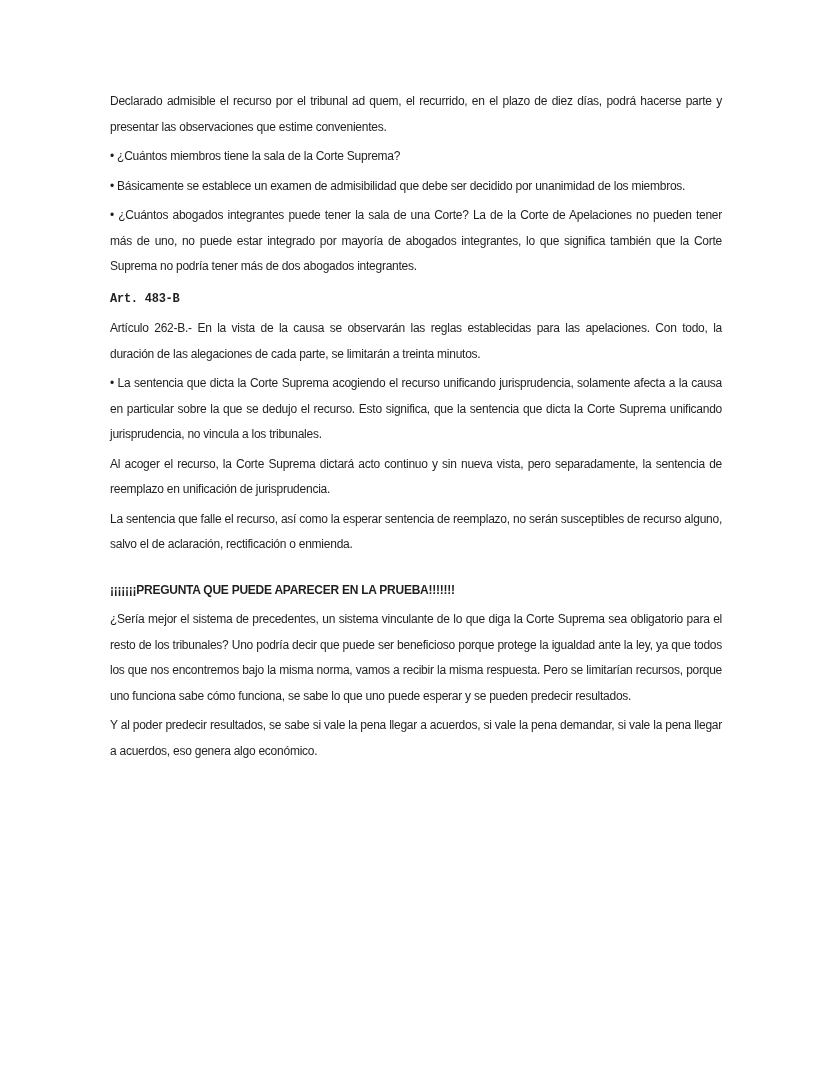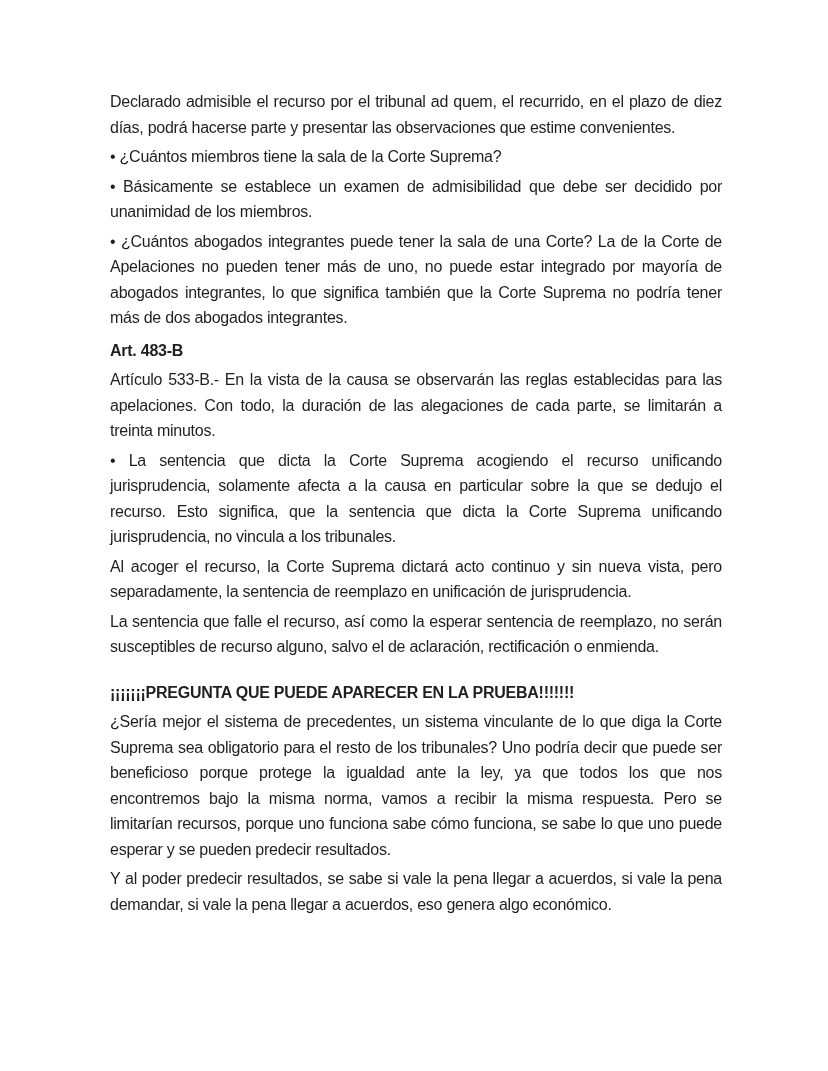--- a/index.html
+++ b/index.html
@@ -17,49 +17,49 @@
     position: relative;
     width: 828px;
     height: 1071px;
     background: #ffffff;
     box-sizing: border-box;
     padding: 89px 106px 0 110px;
   }
   .content {
     width: 612px;
     color: #1f1f1f;
-    font-size: 16px;
+    font-size: 12px;
     line-height: 25.5px;
     letter-spacing: -0.25px;
   }
   .block {
     margin: 0 0 4px 0;
     text-align: justify;
   }
   .block.heading {
     font-weight: 700;
     text-align: left;
   }
-  .block.space-sm { margin-top: 7px; }
+  .block.space-sm { margin-top: 7px; font-family: Liberation Mono, monospace; }
   .block.space-lg { margin-top: 20px; }
   .bullet-marker {
     display: inline;
   }
 </style>
 </head>
 <body>
 
 <div class="page">
   <div class="content">
       <div class="block paragraph">Declarado admisible el recurso por el tribunal ad quem, el recurrido, en el plazo de diez días, podrá hacerse parte y presentar las observaciones que estime convenientes.</div>
       <div class="block bullet"><span class="bullet-marker">• </span>¿Cuántos miembros tiene la sala de la Corte Suprema?</div>
       <div class="block bullet"><span class="bullet-marker">• </span>Básicamente se establece un examen de admisibilidad que debe ser decidido por unanimidad de los miembros.</div>
       <div class="block bullet"><span class="bullet-marker">• </span>¿Cuántos abogados integrantes puede tener la sala de una Corte? La de la Corte de Apelaciones no pueden tener más de uno, no puede estar integrado por mayoría de abogados integrantes, lo que significa también que la Corte Suprema no podría tener más de dos abogados integrantes.</div>
       <div class="block heading space-sm">Art. 483-B</div>
-      <div class="block paragraph">Artículo 533-B.- En la vista de la causa se observarán las reglas establecidas para las apelaciones. Con todo, la duración de las alegaciones de cada parte, se limitarán a treinta minutos.</div>
+      <div class="block paragraph">Artículo 262-B.- En la vista de la causa se observarán las reglas establecidas para las apelaciones. Con todo, la duración de las alegaciones de cada parte, se limitarán a treinta minutos.</div>
       <div class="block bullet"><span class="bullet-marker">• </span>La sentencia que dicta la Corte Suprema acogiendo el recurso unificando jurisprudencia, solamente afecta a la causa en particular sobre la que se dedujo el recurso. Esto significa, que la sentencia que dicta la Corte Suprema unificando jurisprudencia, no vincula a los tribunales.</div>
       <div class="block paragraph">Al acoger el recurso, la Corte Suprema dictará acto continuo y sin nueva vista, pero separadamente, la sentencia de reemplazo en unificación de jurisprudencia.</div>
       <div class="block paragraph">La sentencia que falle el recurso, así como la esperar sentencia de reemplazo, no serán susceptibles de recurso alguno, salvo el de aclaración, rectificación o enmienda.</div>
       <div class="block heading space-lg">¡¡¡¡¡¡¡PREGUNTA QUE PUEDE APARECER EN LA PRUEBA!!!!!!!</div>
       <div class="block paragraph">¿Sería mejor el sistema de precedentes, un sistema vinculante de lo que diga la Corte Suprema sea obligatorio para el resto de los tribunales? Uno podría decir que puede ser beneficioso porque protege la igualdad ante la ley, ya que todos los que nos encontremos bajo la misma norma, vamos a recibir la misma respuesta. Pero se limitarían recursos, porque uno funciona sabe cómo funciona, se sabe lo que uno puede esperar y se pueden predecir resultados.</div>
       <div class="block paragraph">Y al poder predecir resultados, se sabe si vale la pena llegar a acuerdos, si vale la pena demandar, si vale la pena llegar a acuerdos, eso genera algo económico.</div>
     </div>
 </div>
 
 </body></html>

